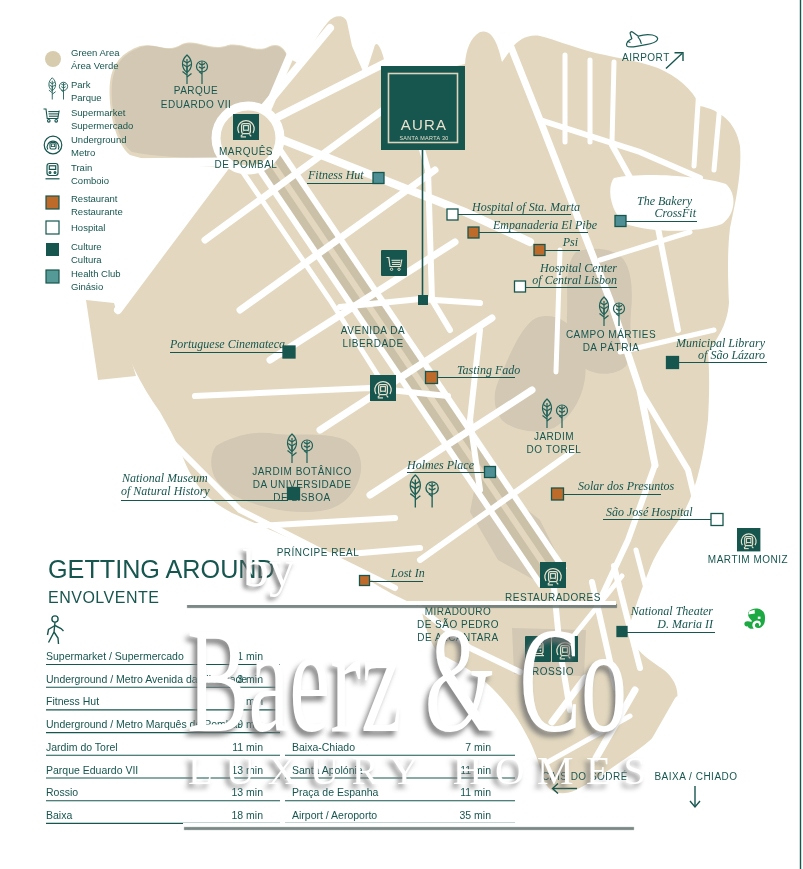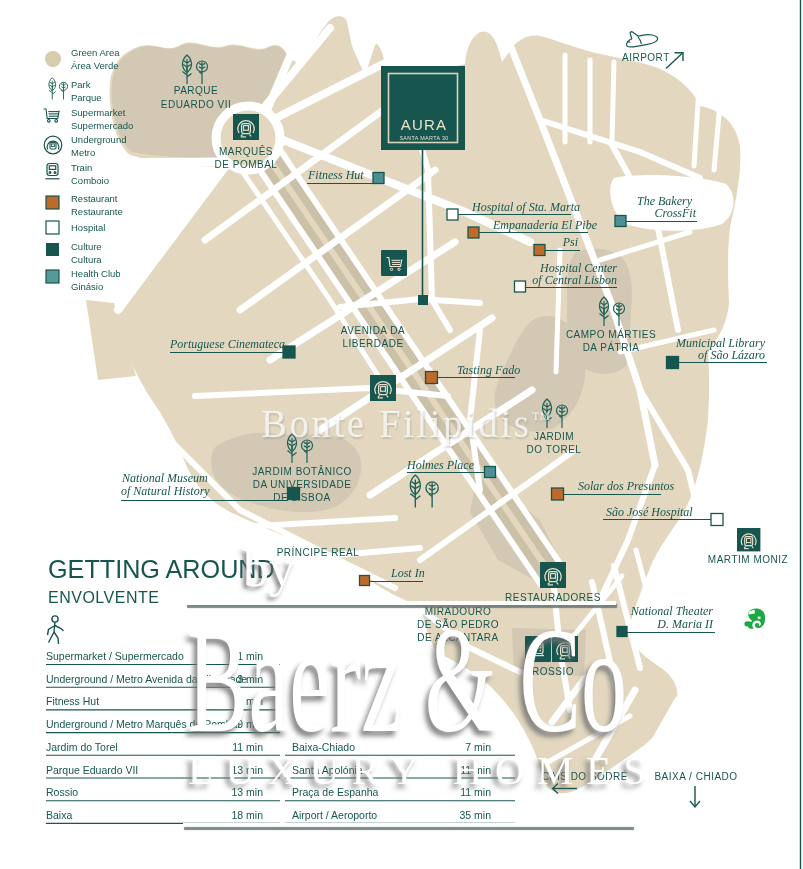--- a/index.html
+++ b/index.html
@@ -496,21 +496,20 @@
 <line x1="285" y1="755.3" x2="515" y2="755.3"></line>
 <line x1="285" y1="778.0" x2="515" y2="778.0"></line>
 <line x1="285" y1="800.7" x2="515" y2="800.7"></line>
 <line x1="285" y1="823.4" x2="515" y2="823.4"></line>
 </g>
 </g>
 
 <line x1="800.5" y1="0" x2="800.5" y2="869" stroke="#17564F" stroke-width="1.4"></line>
 </svg>
 
-<div class="wm" style="left:261px;top:404px;font-size:39px;letter-spacing:2.5px;color:rgba(255,255,255,0.75);text-shadow:1px 2px 2px rgba(140,140,140,0.4);line-height:1;">Bonte Filipidis<span style="font-size:19px;vertical-align:12px;">™</span></div>
 
 <div style="position:absolute;left:186px;top:601px;width:430px;height:4px;background:#fff;box-shadow:1px 3px 1px rgba(100,115,113,0.85);"></div>
 
 <div class="wm" style="left:243px;top:543px;font-size:52px;line-height:1;text-shadow:-3px 3px 4px rgba(105,105,105,0.9);">by</div>
 
 <div class="wm" style="left:187px;top:605px;font-size:151px;line-height:1;transform:scaleX(0.61);transform-origin:0 0;text-shadow:-6px 5px 7px rgba(115,115,115,0.85);">Baerz &amp; Co</div>
 
 <div class="wm" style="left:188px;top:750px;font-size:41px;line-height:1;letter-spacing:12.5px;text-shadow:-4px 4px 5px rgba(115,115,115,0.85);">LUXURY HOMES</div>
 
 <div style="position:absolute;left:183px;top:823px;width:450px;height:3px;background:#fff;box-shadow:1px 4px 1px rgba(100,115,113,0.85);"></div>

